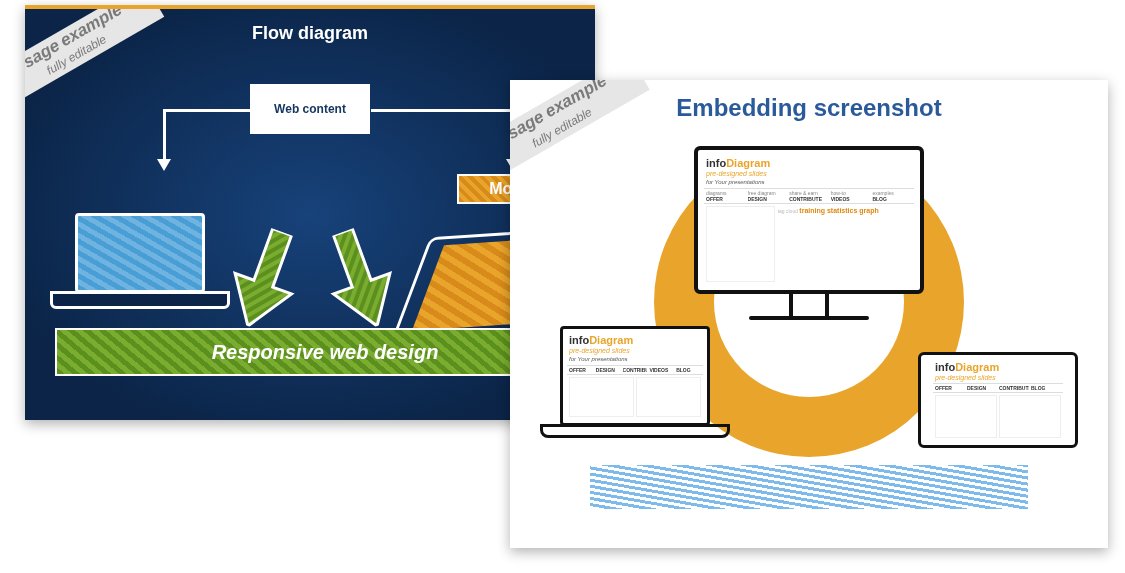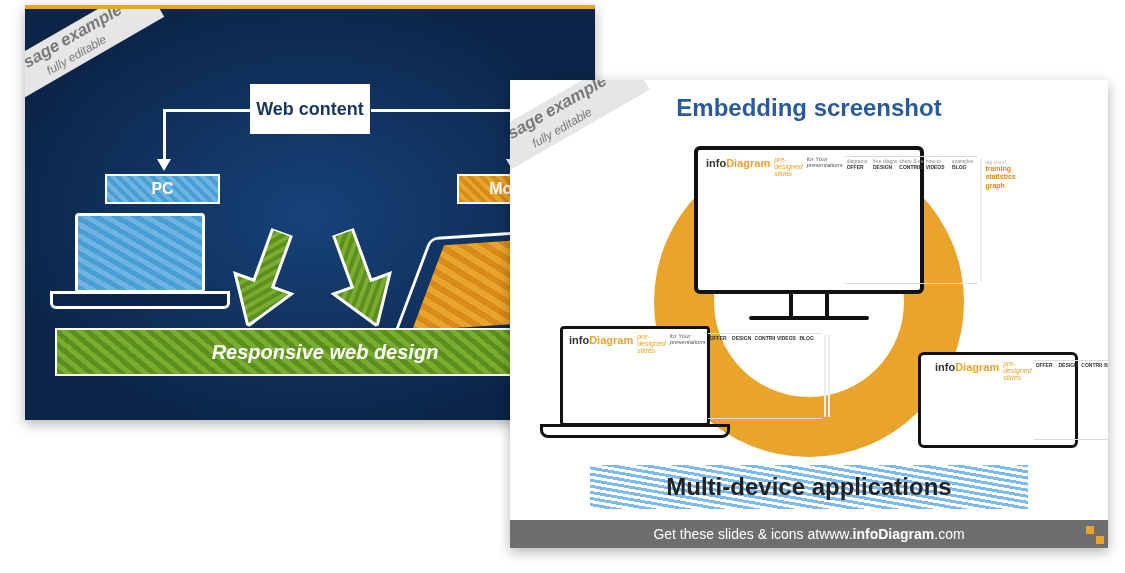--- a/index.html
+++ b/index.html
@@ -48,21 +48,21 @@
   }
   .webcontent-box {
     position: absolute;
     top: 75px; left: 50%; transform: translateX(-50%);
     width: 120px; height: 50px;
     border: 3px solid #fff;
     background: #fff;
     display: flex; align-items: center; justify-content: center;
     text-align: center;
     font-weight: bold;
-    font-size: 18px;
+    font-size: 12px;
     color: #15365e;
   }
   .bracket-line {
     position: absolute;
     background: #fff;
   }
   .arrow-down-small {
     position: absolute;
     width: 0; height: 0;
     border-left: 7px solid transparent;
@@ -211,21 +211,21 @@
     position: absolute;
     right: 30px; top: 272px;
     width: 160px; height: 96px;
     border: 3px solid #111; border-radius: 6px;
     padding: 5px 12px;
     background: #fff;
   }
   
   .site {
     width: 100%; height: 100%;
-    display: flex; flex-direction: row;
+    display: flex; flex-direction: column;
     font-size: 7px;
   }
   .site .logo {
     color: #333; font-weight: bold; font-size: 11px;
     padding: 1px 2px;
   }
   .site .logo .hi { color: #e9a52b; }
   .site .tagline { color: #e9a52b; font-style: italic; font-size: 7px; padding: 0 2px 2px; }
   .site .tagline2 { color: #555;font-style: italic; font-size: 6px; padding: 0 2px 3px; }
   .site .navrow {
@@ -280,31 +280,31 @@
 </style>
 </head>
 <body>
 
 <div class="slide slide1">
   <div class="ribbon1">
     <span class="line1">Usage</span>
     <span class="line1">example</span><br>
     <span class="line2">fully editable</span>
   </div>
+  <div class="title">Flow diagram</div>
 
   <div class="bracket-line" style="left:138px; top:100px; width:88px; height:3px;"></div>
   <div class="bracket-line" style="left:346px; top:100px; width:144px; height:3px;"></div>
   <div class="bracket-line" style="left:138px; top:100px; width:3px; height:52px;"></div>
   <div class="bracket-line" style="left:487px; top:100px; width:3px; height:52px;"></div>
   <div class="arrow-down-small" style="left:132px; top:150px;"></div>
   <div class="arrow-down-small" style="left:481px; top:150px;"></div>
 
   <div class="webcontent-box">Web content</div>
 
-  <div class="tag pc">PC</div>
   <div class="tag mobile">Mobile</div>
 
   <div class="laptop-sketch">
     <div class="screen"></div>
     <div class="base"></div>
   </div>
   <div class="tablet-sketch">
     <div class="body">
         <div class="screen"></div>
       </div>
@@ -421,24 +421,15 @@
       </div>
       <div class="body">
           <div class="card"></div>
           <div class="card"></div>
         </div>
     </div>
   </div>
 
   <div class="mda-bar">
     <div class="scribble"></div>
-    <div class="text">Multi-device applications</div>
-  </div>
-
-  <div class="footer2">
-    <span>Get these slides &amp; icons at </span>
-    <span>www.</span>
-      <b>info</b>
-      <b>Diagram</b>
-      <span>.com</span>
-    <div class="footer-corner"></div>
-  </div>
+  </div>
+
 </div>
 
 </body></html>

